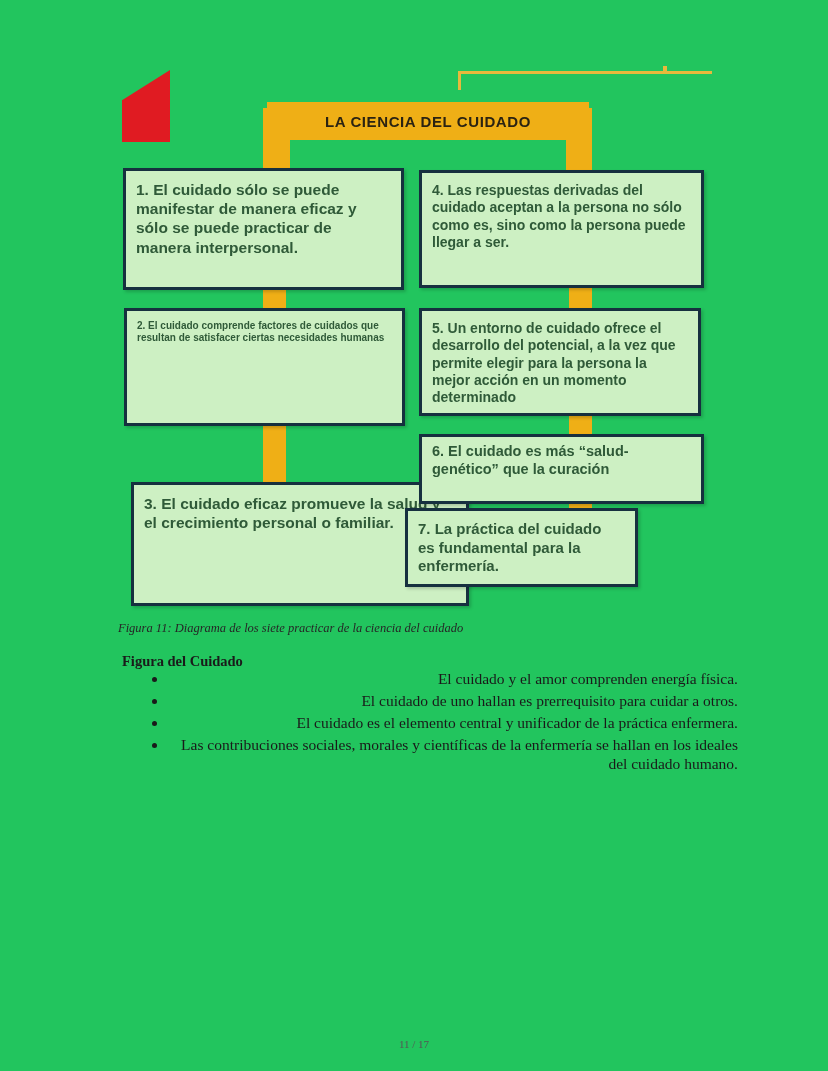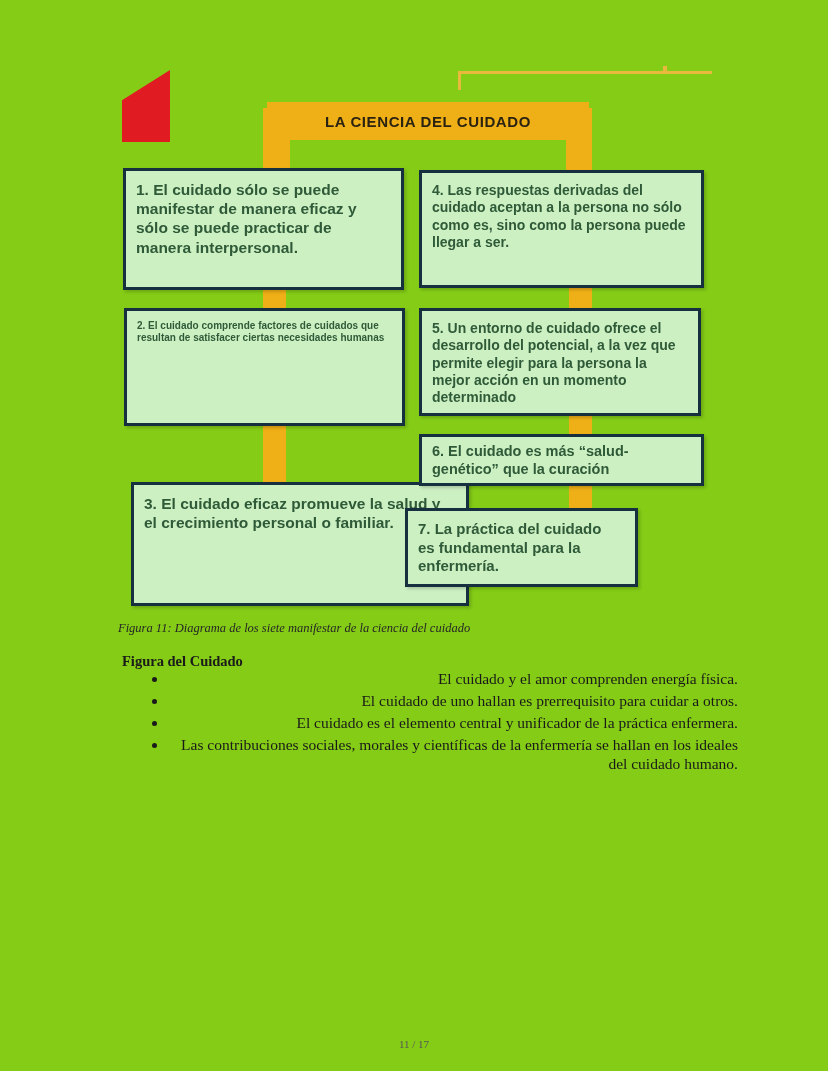--- a/index.html
+++ b/index.html
@@ -13,21 +13,21 @@
     height: 1071px;
     position: relative;
     overflow: hidden;
     font-family: "Liberation Serif", serif;
     color: #1a1a1a;
   }
 
   .page {
     position: absolute;
     inset: 0;
-    background: #84cc16;
+    background: #22c55e;
   }
 
   
   .figure {
     position: absolute;
     left: 112px;
     top: 58px;
     width: 600px;
     height: 545px;
   }
@@ -151,21 +151,21 @@
 
   .node-3 { left: 19px;  top: 405px; width: 338px; height: 124px; margin-top: 19px; }
   .node-3 p { font-size: 15.5px; }
 
   .node-4 { left: 307px; top: 112px; width: 285px; height: 118px; }
   .node-4 p { font-size: 14px; }
 
   .node-5 { left: 307px; top: 250px; width: 282px; height: 108px; }
   .node-5 p { font-size: 14px; }
 
-  .node-6 { left: 307px; top: 376px; width: 285px; height: 52px; }
+  .node-6 { left: 307px; top: 376px; width: 285px; height: 70px; }
   .node-6 p { font-size: 14.5px; padding-top: 6px; }
 
   .node-7 { left: 293px; top: 450px; width: 233px; height: 79px; }
   .node-7 p { font-size: 15px; }
 
   
   .caption {
     position: absolute;
     left: 118px;
     top: 621px;
@@ -255,21 +255,21 @@
       <div class="node node-6">
         <p>6. El cuidado es más “salud-genético” que la curación</p>
       </div>
       <div class="node node-7">
         <p>7. La práctica del cuidado es fundamental para la enfermería.</p>
       </div>
 
     </div>
   </div>
 
-  <div class="caption">Figura 11: Diagrama de los siete manifestar de la ciencia del cuidado</div>
+  <div class="caption">Figura 11: Diagrama de los siete practicar de la ciencia del cuidado</div>
 
   <div class="section-heading">Figura del Cuidado</div>
 
   <ul class="bullets">
     <li>El cuidado y el amor comprenden energía física.</li>
     <li>El cuidado de uno hallan es prerrequisito para cuidar a otros.</li>
     <li>El cuidado es el elemento central y unificador de la práctica enfermera.</li>
     <li>Las contribuciones sociales, morales y científicas de la enfermería se hallan en los ideales del cuidado humano.</li>
   </ul>
 

